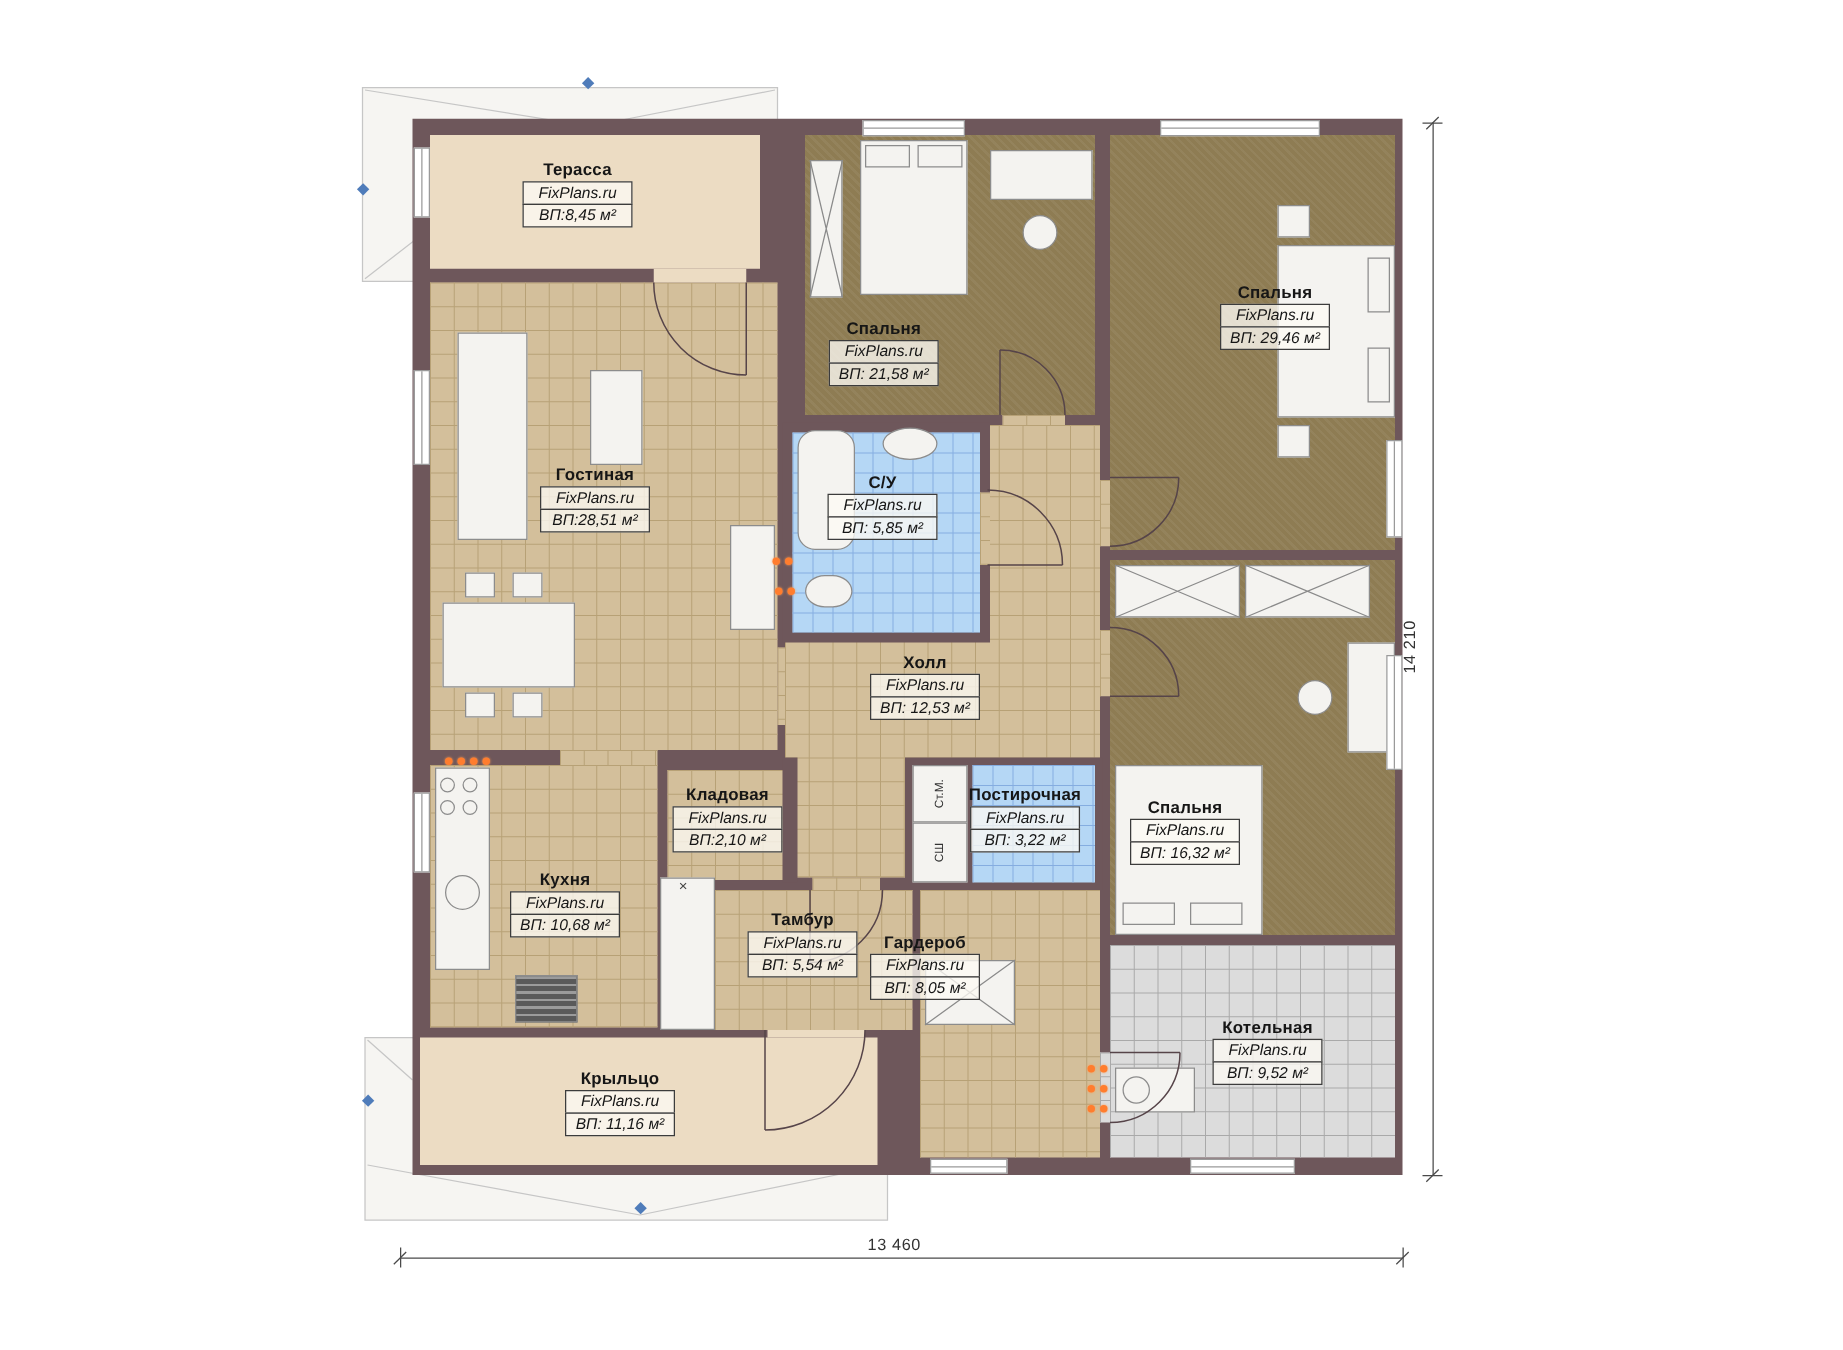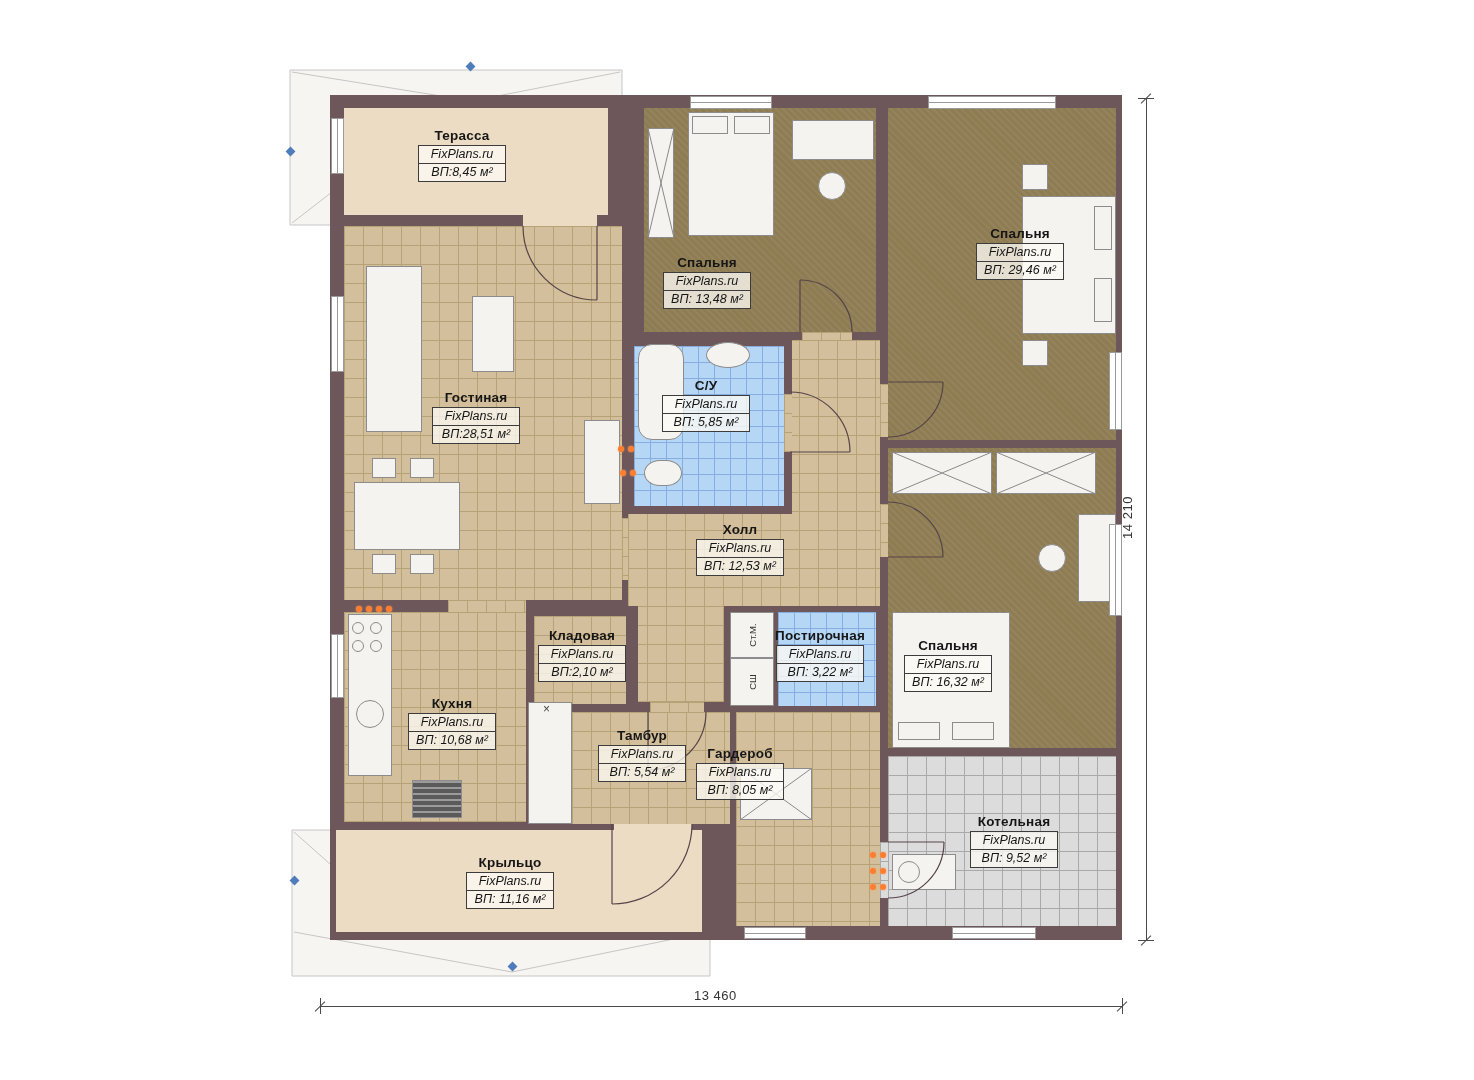--- a/index.html
+++ b/index.html
@@ -189,28 +189,28 @@
   <div class="diamond" style="left:509px;top:963px;"></div>
 
   <div class="room-label" style="left:462px;top:128px;">
     <div class="rn">Терасса</div>
     <div class="bxw"><span class="bx">FixPlans.ru</span></div>
     <div class="bxw"><span class="bx bx2">ВП:8,45 м²</span></div>
   </div>
   <div class="room-label" style="left:707px;top:255px;">
     <div class="rn">Спальня</div>
     <div class="bxw"><span class="bx">FixPlans.ru</span></div>
-    <div class="bxw"><span class="bx bx2">ВП: 13,48 м²</span></div>
+    <div class="bxw"><span class="bx bx2">ВП: 21,58 м²</span></div>
   </div>
   <div class="room-label" style="left:1020px;top:226px;">
     <div class="rn">Спальня</div>
     <div class="bxw"><span class="bx">FixPlans.ru</span></div>
     <div class="bxw"><span class="bx bx2">ВП: 29,46 м²</span></div>
   </div>
-  <div class="room-label" style="left:476px;top:390px;">
+  <div class="room-label" style="left:476px;top:372px;">
     <div class="rn">Гостиная</div>
     <div class="bxw"><span class="bx">FixPlans.ru</span></div>
     <div class="bxw"><span class="bx bx2">ВП:28,51 м²</span></div>
   </div>
   <div class="room-label" style="left:706px;top:378px;">
     <div class="rn">С/У</div>
     <div class="bxw"><span class="bx">FixPlans.ru</span></div>
     <div class="bxw"><span class="bx bx2">ВП: 5,85 м²</span></div>
   </div>
   <div class="room-label" style="left:740px;top:522px;">
@@ -246,21 +246,21 @@
   <div class="room-label" style="left:740px;top:746px;">
     <div class="rn">Гардероб</div>
     <div class="bxw"><span class="bx">FixPlans.ru</span></div>
     <div class="bxw"><span class="bx bx2">ВП: 8,05 м²</span></div>
   </div>
   <div class="room-label" style="left:1014px;top:814px;">
     <div class="rn">Котельная</div>
     <div class="bxw"><span class="bx">FixPlans.ru</span></div>
     <div class="bxw"><span class="bx bx2">ВП: 9,52 м²</span></div>
   </div>
-  <div class="room-label" style="left:510px;top:855px;">
+  <div class="room-label" style="left:496px;top:855px;">
     <div class="rn">Крыльцо</div>
     <div class="bxw"><span class="bx">FixPlans.ru</span></div>
     <div class="bxw"><span class="bx bx2">ВП: 11,16 м²</span></div>
   </div>
 
   <div class="dim-line-h" style="left:320px;top:1006px;width:802px;"></div>
   <div class="dim-tick" style="left:313px;top:1006px;"></div>
   <div class="dim-tick" style="left:1115px;top:1006px;"></div>
   <div class="dim-ext" style="left:320px;top:998px;width:1px;height:16px;"></div>
   <div class="dim-ext" style="left:1122px;top:998px;width:1px;height:16px;"></div>

